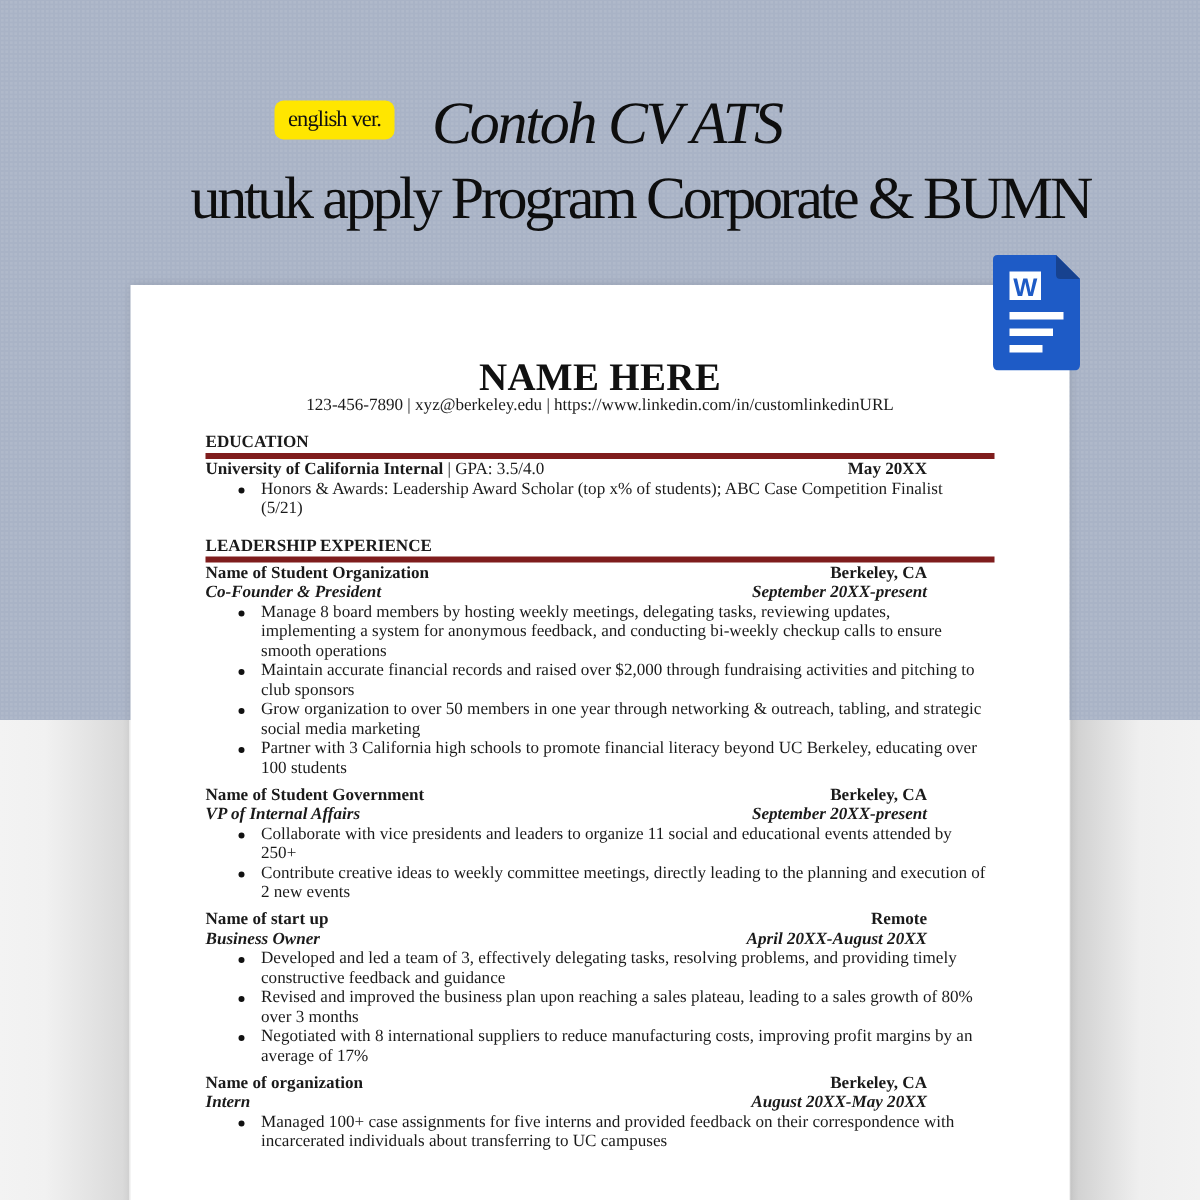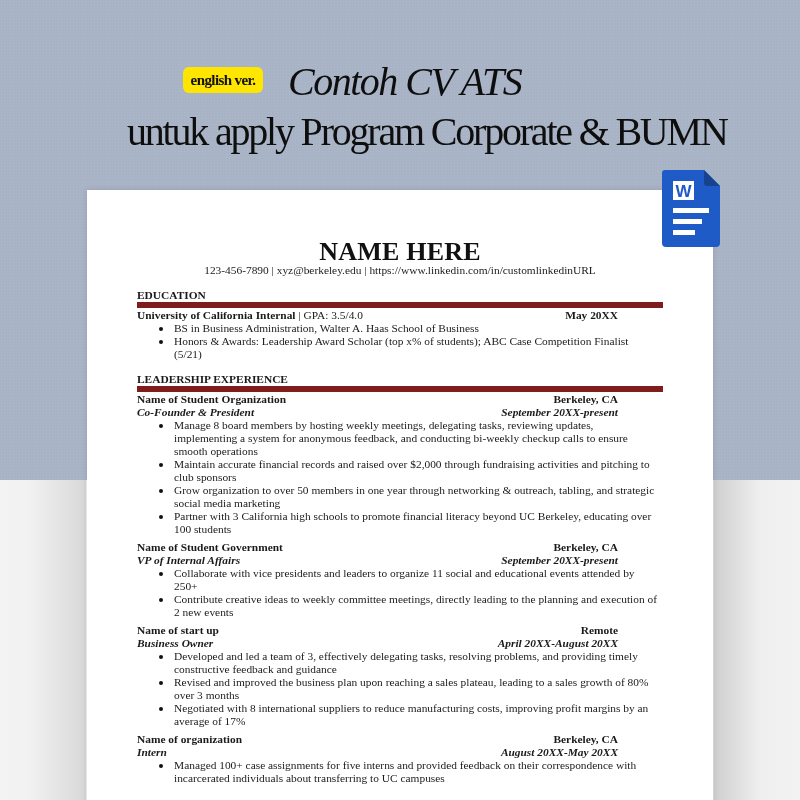--- a/index.html
+++ b/index.html
@@ -19,21 +19,21 @@
       position: absolute; left: 0; top: 480px; width: 800px; height: 320px;
       background: linear-gradient(90deg, #f3f3f3 0px, #f1f1f1 30px, #d8d8d8 86px, #f4f4f4 86px, #f4f4f4 713px, #cfcfcf 714px, #efefef 760px, #f2f2f2 800px);
     }
     .headline {
       position: absolute; left: 0; top: 0; width: 800px; height: 170px;
     }
     .badge {
       position: absolute; left: 183px; top: 67px; width: 80px; height: 26px;
       background: #ffe600; border-radius: 6px;
       font-size: 15px; letter-spacing: -0.6px; color: #111;
-      display: flex; align-items: center; justify-content: center; font-weight: bold;
+      display: flex; align-items: center; justify-content: center;
     }
     .title-line1 {
       position: absolute; left: 288px; top: 58px;
       font-size: 40px; font-style: italic; letter-spacing: -1.5px; color: #0e0e0e;
       white-space: nowrap;
     }
     .title-line2 {
       position: absolute; left: 127px; top: 108px;
       font-size: 40px; letter-spacing: -2.2px; color: #0e0e0e; white-space: nowrap;
     }
@@ -49,21 +49,21 @@
       font-size: 11.4px; line-height: 13px;
     }
     .resume { position: absolute; left: 50px; top: 52px; width: 526px; }
     .name {
       text-align: center; font-weight: bold; font-size: 26px; line-height: 20px;
       letter-spacing: 0.2px; color: #111;
     }
     .contact { text-align: center; font-size: 11.4px; line-height: 14px; margin-top: 1px; }
     .section-title {
       font-weight: bold; font-size: 11.4px; line-height: 13px;
-      border-bottom: 6px solid #7f1d1d; padding-bottom: 0px; margin-top: 12px;
+      border-bottom: 4px solid #7f1d1d; padding-bottom: 0px; margin-top: 12px;
     }
     .row { display: flex; justify-content: space-between; white-space: nowrap; }
     .row .right { padding-right: 45px; }
     .bold { font-weight: bold; }
     .ital { font-style: italic; font-weight: bold; }
     ul.bullets { list-style: none; margin-left: 22px; }
     ul.bullets li { position: relative; padding-left: 15px; width: 500px; }
     ul.bullets li::before {
       content: ""; position: absolute; left: 0; top: 5px;
       width: 4px; height: 4px; border-radius: 50%; background: #111;
@@ -101,21 +101,20 @@
     <div class="name">NAME HERE</div>
     <div class="contact">123-456-7890 | xyz@berkeley.edu | https://www.linkedin.com/in/customlinkedinURL</div>
 
     <div class="section-title">EDUCATION</div>
     <div class="section-body">
       <div class="row">
         <span><span class="bold">University of California Internal</span><span> | GPA: 3.5/4.0</span></span>
         <span class="bold right">May 20XX</span>
       </div>
       <ul class="bullets">
-        <li>BS in Business Administration, Walter A. Haas School of Business</li>
         <li>Honors &amp; Awards: Leadership Award Scholar (top x% of students); ABC Case Competition Finalist (5/21)</li>
       </ul>
     </div>
 
     <div class="section-title">LEADERSHIP EXPERIENCE</div>
     <div class="section-body">
 
       <div class="entry">
         <div class="row">
             <span class="bold">Name of Student Organization</span>

